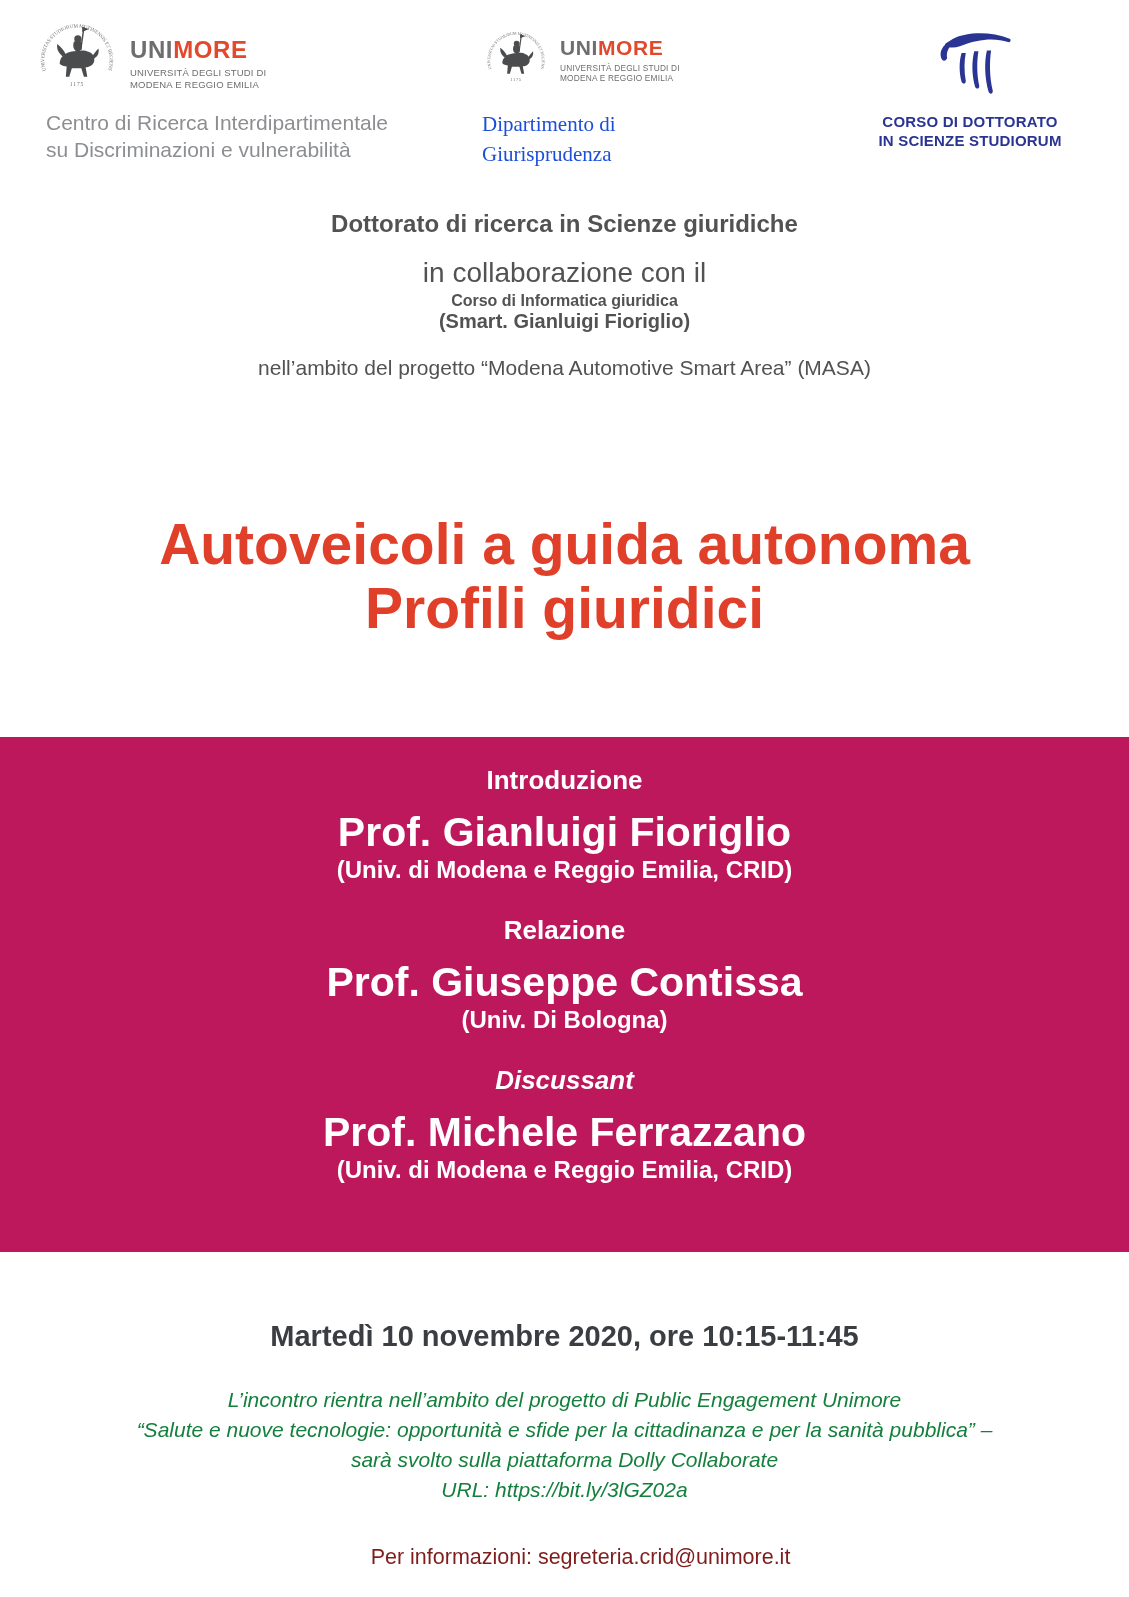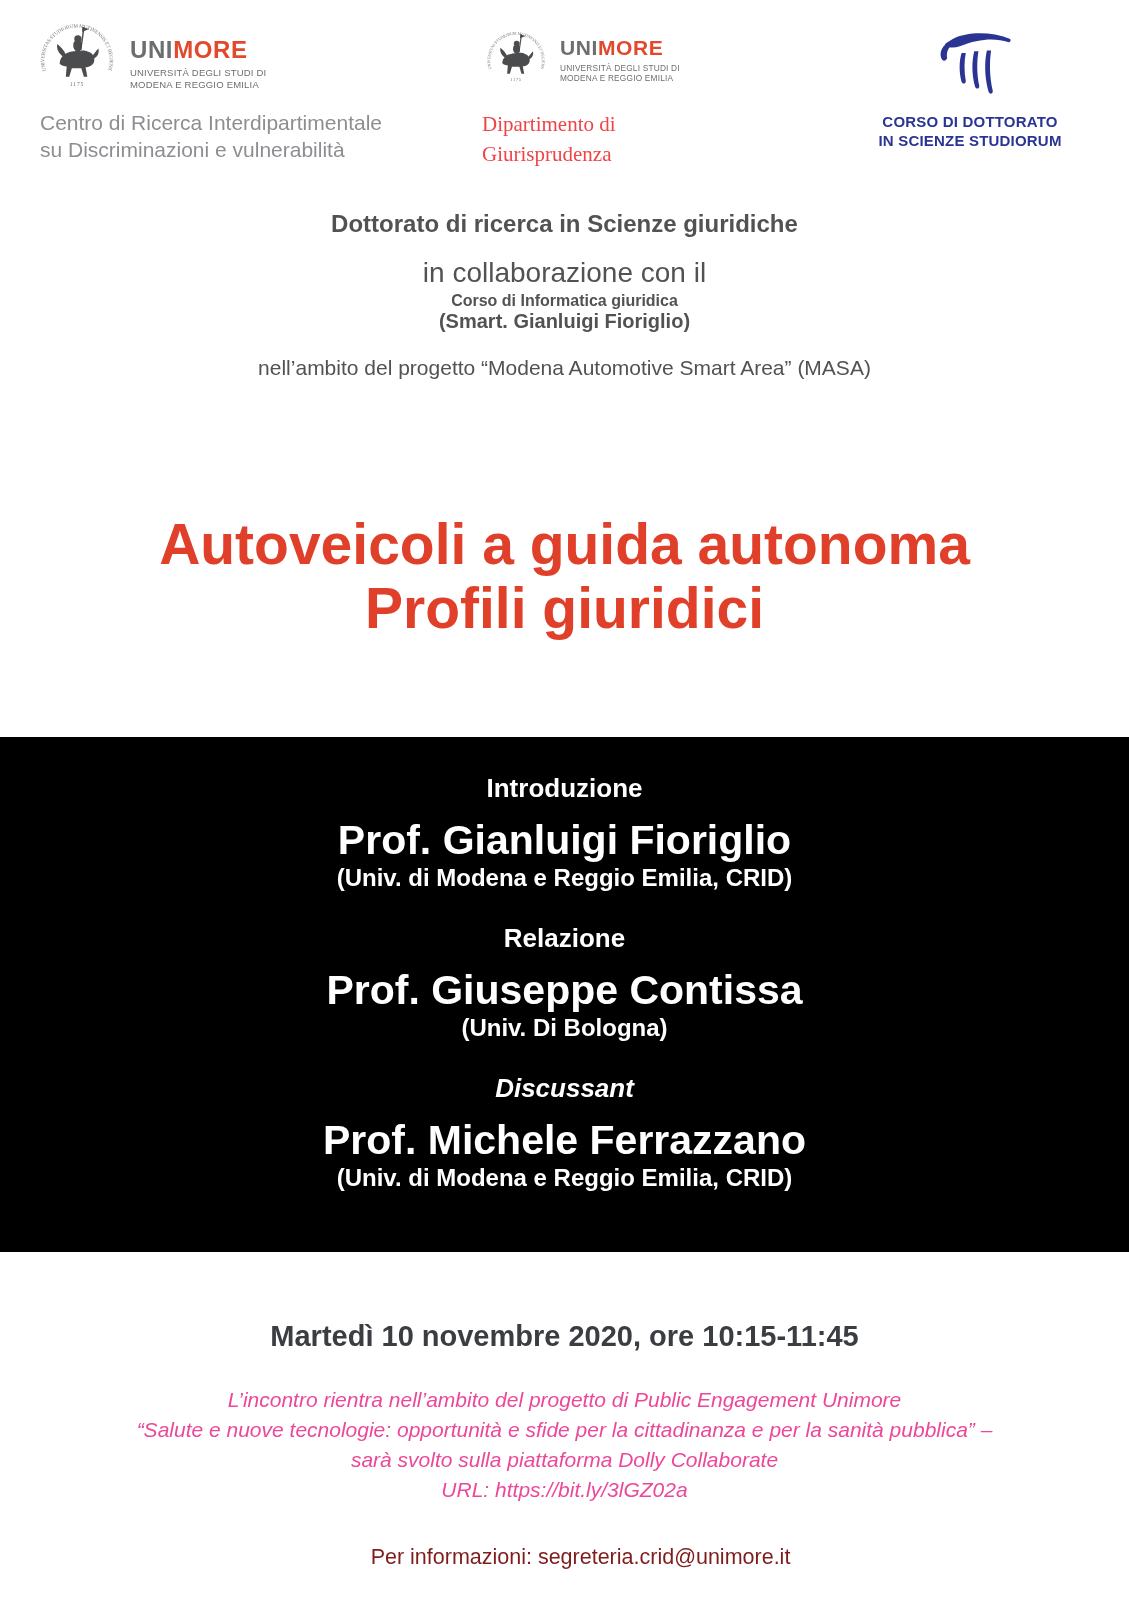--- a/index.html
+++ b/index.html
@@ -23,55 +23,55 @@
   .hdr-left  .wordmark { margin-top:22px; }
   .hdr-center .wordmark { margin-top:12px; }
   .wm-main { font-weight:600; letter-spacing:0.6px; }
   .hdr-left  .wm-main { font-size:24px; }
   .hdr-center .wm-main { font-size:21px; }
   .wm-uni { color:#6d6e70; } .wm-more { color:#e2492c; }
   .wm-sub { color:#6d6e70; margin-top:3px; letter-spacing:0.2px; }
   .hdr-left  .wm-sub { font-size:9.5px; line-height:11.5px; }
   .hdr-center .wm-sub { font-size:8.3px; line-height:10px; }
 
-  .crid-caption { margin:9px 0 0 6px; font-size:21px; line-height:27px; color:#8c8e91; }
+  .crid-caption { margin:9px 0 0 12px; font-size:21px; line-height:27px; color:#8c8e91; }
   .dept-caption { margin-top:17px; font-family:"Liberation Serif", serif;
-                  font-size:21px; line-height:30px; color:#ef4444; }
+                  font-size:21px; line-height:30px; color:#1d4ed8; }
   .brush { width:90px; height:76px; display:block; margin:0 auto; }
   .phd-caption { margin-top:10px; color:#2a3492; font-weight:bold;
                  font-size:15px; line-height:19px; letter-spacing:0.2px; }
 
   
   .intro { position:absolute; top:210px; left:0; width:100%; text-align:center; color:#515254; }
   .intro-l1 { font-size:24px; font-weight:bold; margin-bottom:25px; }
   .intro-l2 { font-size:24px; font-weight:bold; margin-bottom:19px; }
   .intro-l3 { font-size:28px; margin-bottom:3px; }
   .intro-l4 { font-size:16px; font-weight:bold; }
   .intro-l5 { font-size:20px; font-weight:bold; margin-bottom:23px; }
   .intro-l6 { font-size:21px; }
 
   
   .title { position:absolute; top:512px; left:0; width:100%; text-align:center;
            color:#e0402a; font-weight:bold; font-size:57px; line-height:64px; }
 
   
   .band { position:absolute; top:737px; left:0; width:100%; height:515px;
-          background:#000000; color:#ffffff; text-align:center;
-          padding-top:36px; box-sizing:border-box; }
+          background:#be185d; color:#ffffff; text-align:center;
+          padding-top:28px; box-sizing:border-box; }
   .band-role { font-size:26px; font-weight:bold; line-height:30px; }
   .band-role.italic { font-style:italic; }
   .band-name { font-size:41px; font-weight:bold; line-height:46px; margin-top:14px; }
   .band-affil { font-size:24px; font-weight:bold; line-height:30px; }
   .band-section + .band-section { margin-top:30px; }
 
   
   .datetime { position:absolute; top:1320px; left:0; width:100%; text-align:center;
               font-size:29px; font-weight:bold; color:#3a3d41; }
   .notes { position:absolute; top:1385px; left:0; width:100%; text-align:center;
-           font-style:italic; font-size:21px; line-height:30px; color:#ec4899; }
+           font-style:italic; font-size:21px; line-height:30px; color:#15803d; }
   .contact { position:absolute; top:1545px; left:16px; width:100%; text-align:center;
              font-size:21.5px; color:#7f1d1d; }
 
   .seal-ring-text { font-family:"Liberation Serif", serif; fill:#77787b; }
   .seal-year { font-family:"Liberation Serif", serif; fill:#6d6e70; letter-spacing:1px; }
 </style>
 </head>
 <body>
 
 <div class="poster">

